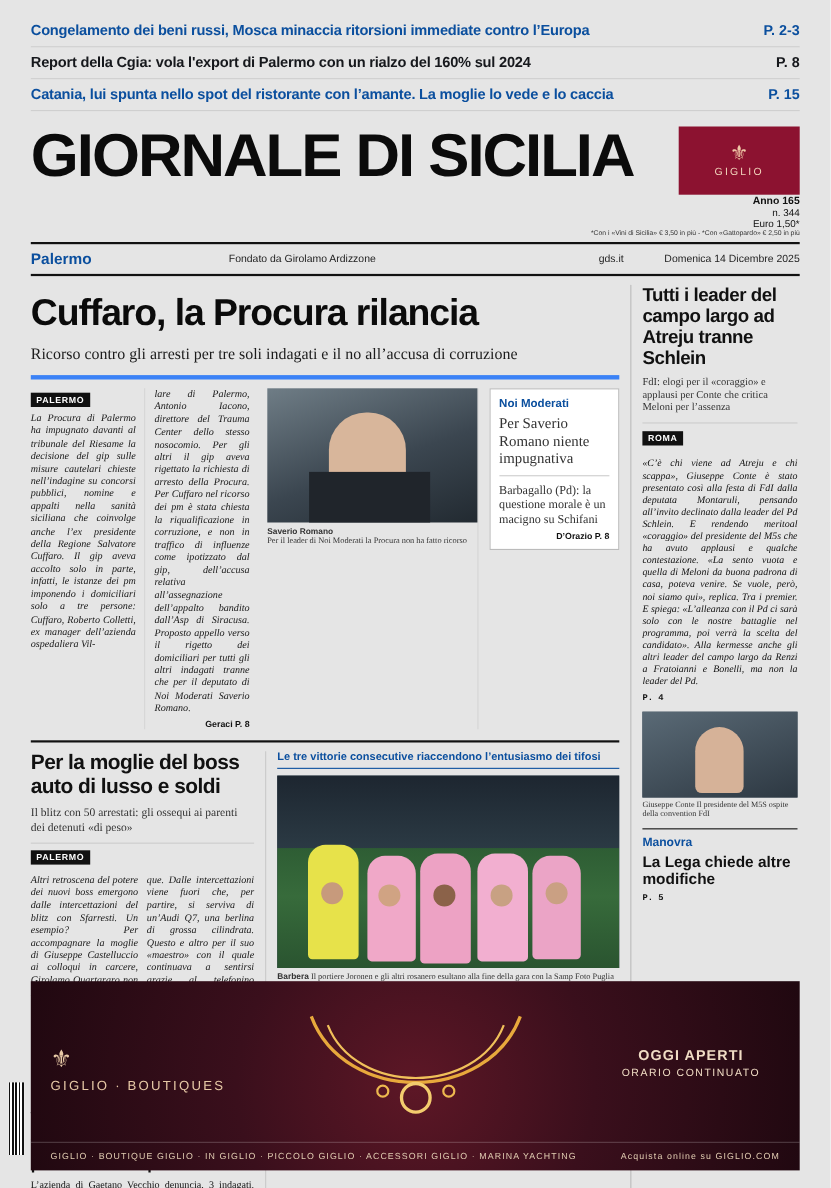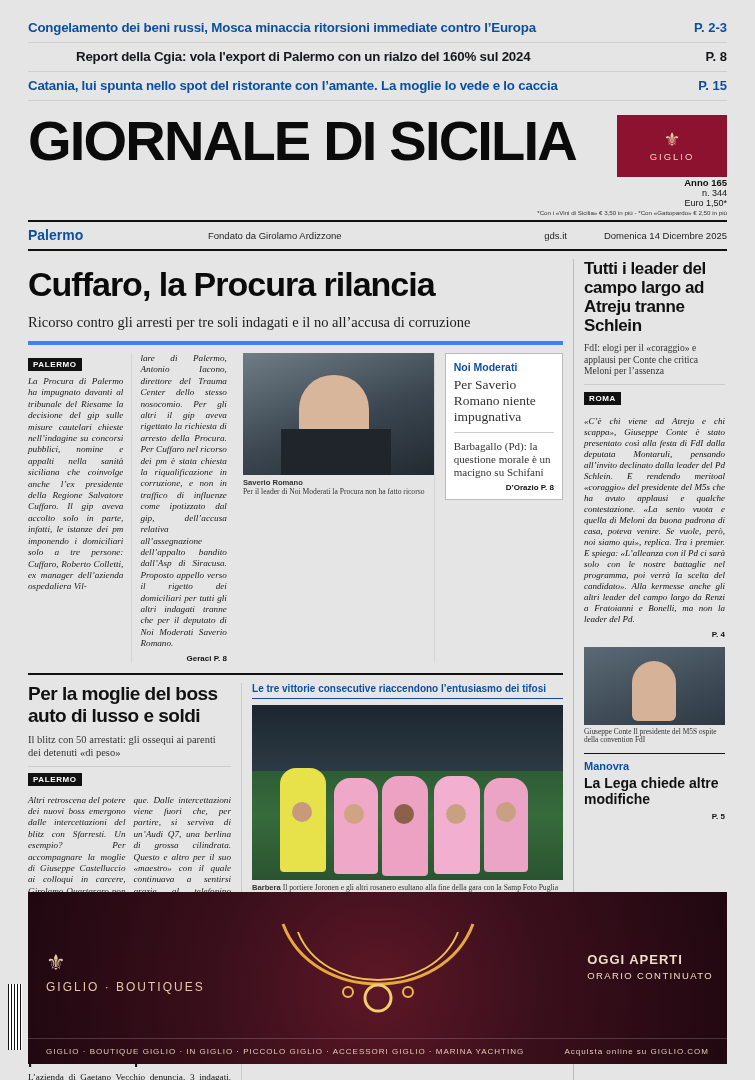--- a/index.html
+++ b/index.html
@@ -16,21 +16,21 @@
   
   .teasers { padding: 14px 28px 4px 28px; }
   .teaser-row {
     display:flex; align-items:baseline; justify-content:space-between;
     border-bottom:1px solid #cfcfcf; padding: 6px 0 7px 0;
   }
   .teaser-row:first-child { border-top:none; }
   .teaser-text { font-family:"Liberation Sans", sans-serif; font-weight:bold; font-size:13.3px; letter-spacing:-0.2px; }
   .teaser-page { font-family:"Liberation Sans", sans-serif; font-weight:bold; font-size:13px; margin-left:10px; white-space:nowrap; }
   .blue { color:#0b4f9e; }
-  .dark { color:#16181c;margin-left:48px; }
+  .dark { color:#16181c; }
 
   
   .masthead { padding: 6px 28px 0 28px; display:flex; align-items:flex-start; }
   .masthead-title {
     font-family:"Liberation Sans", sans-serif;
     font-weight:bold; font-size:55px; line-height:60px;
     letter-spacing:-1.8px; color:#0b0b0b; flex:1;
     transform: scaleX(1.02); transform-origin:left center;
   }
   .logo-box {
@@ -116,32 +116,32 @@
 
   
   .r-head { font-family:"Liberation Sans", sans-serif; font-weight:bold; font-size:17px; line-height:19px; letter-spacing:-0.4px; }
   .r-sub { font-size:9.6px; line-height:11.5px; color:#333; margin-top:7px; border-bottom:1px solid #ccc; padding-bottom:7px;}
   .r-body { font-size:9px; line-height:11px; text-align:justify; margin-top:6px;font-style:italic; }
   .r-photo { width:100%; height:78px; background:#3a4a58; margin-top:8px; }
   .r-cap { font-size:7.4px; line-height:8.6px; color:#333; margin-top:3px; }
   .r-box { border-top:1px solid #111; margin-top:8px; padding-top:6px; }
   .r-box .k { color:#0b4f9e; font-family:"Liberation Sans", sans-serif; font-weight:bold; font-size:11px; }
   .r-box .h { font-family:"Liberation Sans", sans-serif; font-weight:bold; font-size:14px; line-height:16px; margin-top:3px;}
-  .r-pg { font-family:Liberation Sans, sans-serif; font-weight:bold; font-size:8px; text-align:right; margin-top:5px; }
+  .r-pg { font-family:Liberation Mono, monospace; font-weight:bold; font-size:8px; text-align:left; margin-top:5px; }
 
   
   .ad {
     position:absolute; left:28px; right:28px; bottom:16px; height:172px;
     background: radial-gradient(circle at 50% 55%, #5d1726 0%, #3a0f1c 45%, #200810 100%);
     overflow:hidden;
   }
   .ad-left { position:absolute; left:18px; top:58px; color:#e7c9a6; }
   .ad-left .lily { font-size:22px; }
   .ad-left .nm { font-family:"Liberation Sans", sans-serif; font-size:12px; letter-spacing:2px; margin-top:4px; }
-  .ad-right { position:absolute; right:14px; top:60px; text-align:left; color:#f0dcc4; font-family:"Liberation Sans", sans-serif; }
+  .ad-right { position:absolute; right:36px; top:60px; text-align:center; color:#f0dcc4; font-family:"Liberation Sans", sans-serif; }
   .ad-right .l1 { font-weight:bold; font-size:13px; letter-spacing:1px; }
   .ad-right .l2 { font-size:9.5px; letter-spacing:1.4px; margin-top:3px; }
   .ad-bottom {
     position:absolute; left:0; right:0; bottom:0; height:26px;
     display:flex; align-items:center; justify-content:space-between;
     padding:0 18px; color:#e2cdb2; font-family:"Liberation Sans", sans-serif; font-size:8px; letter-spacing:1px;
     border-top:1px solid rgba(255,255,255,0.18);
   }
   .necklace { position:absolute; left:50%; top:22px; transform:translateX(-50%); width:250px; height:120px; }
 

